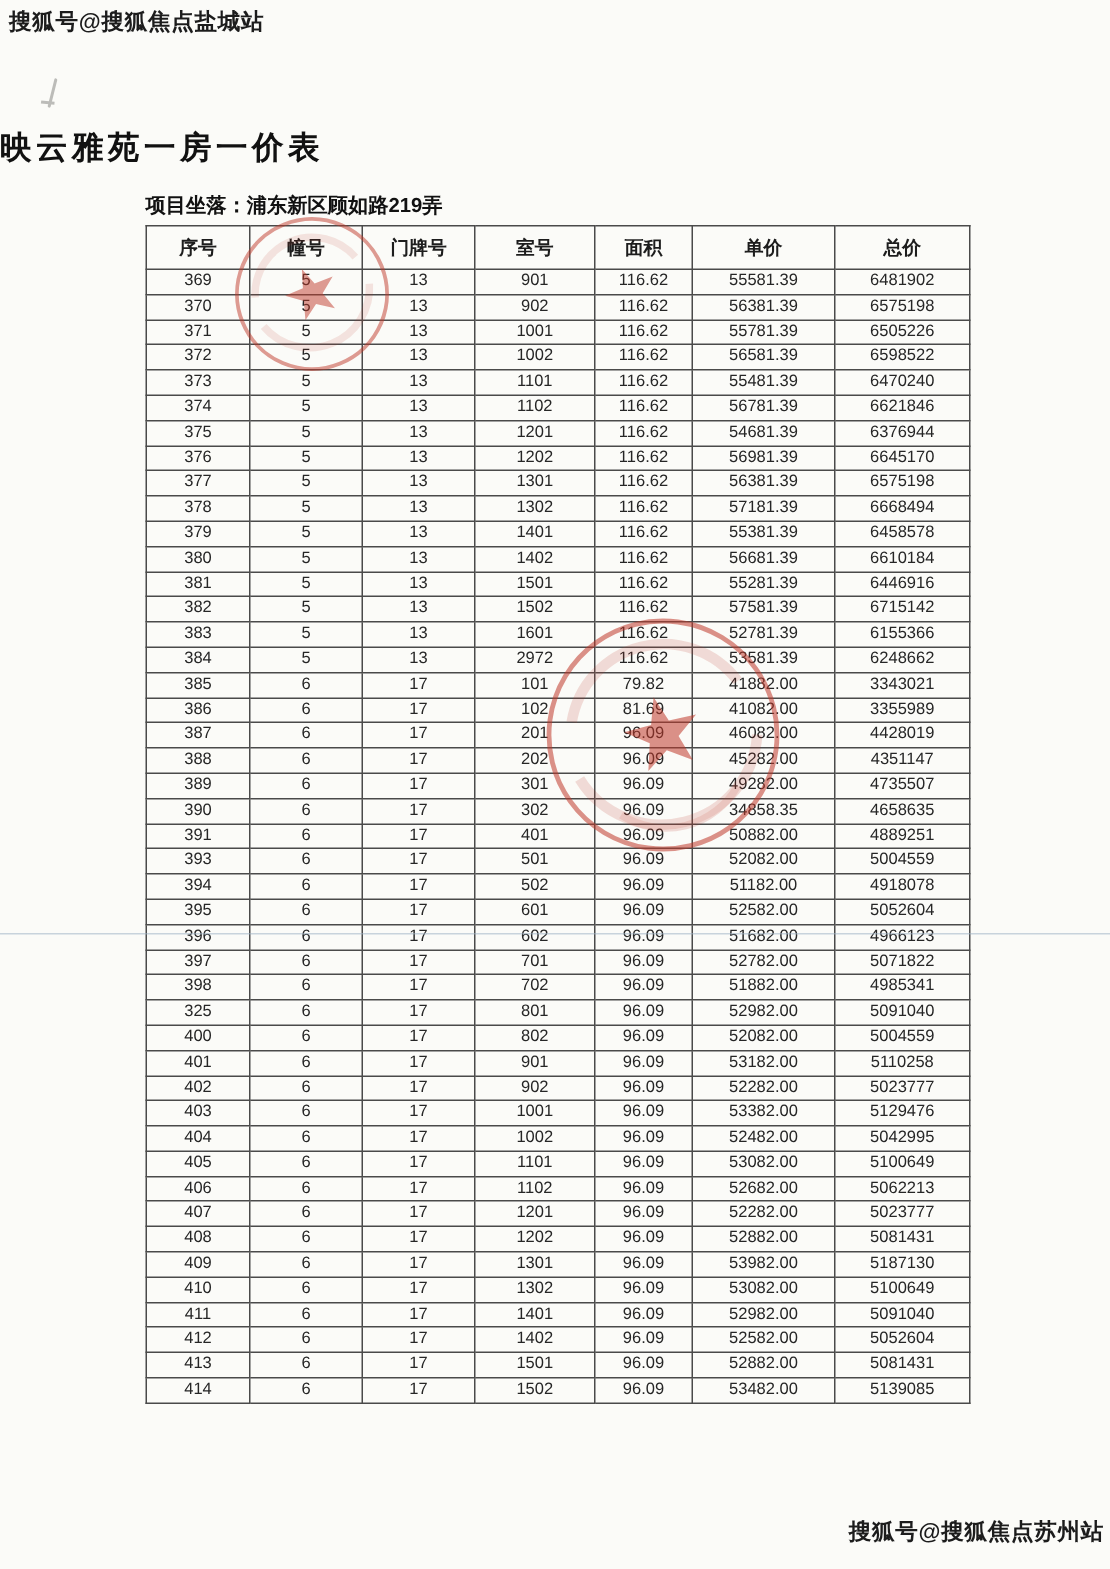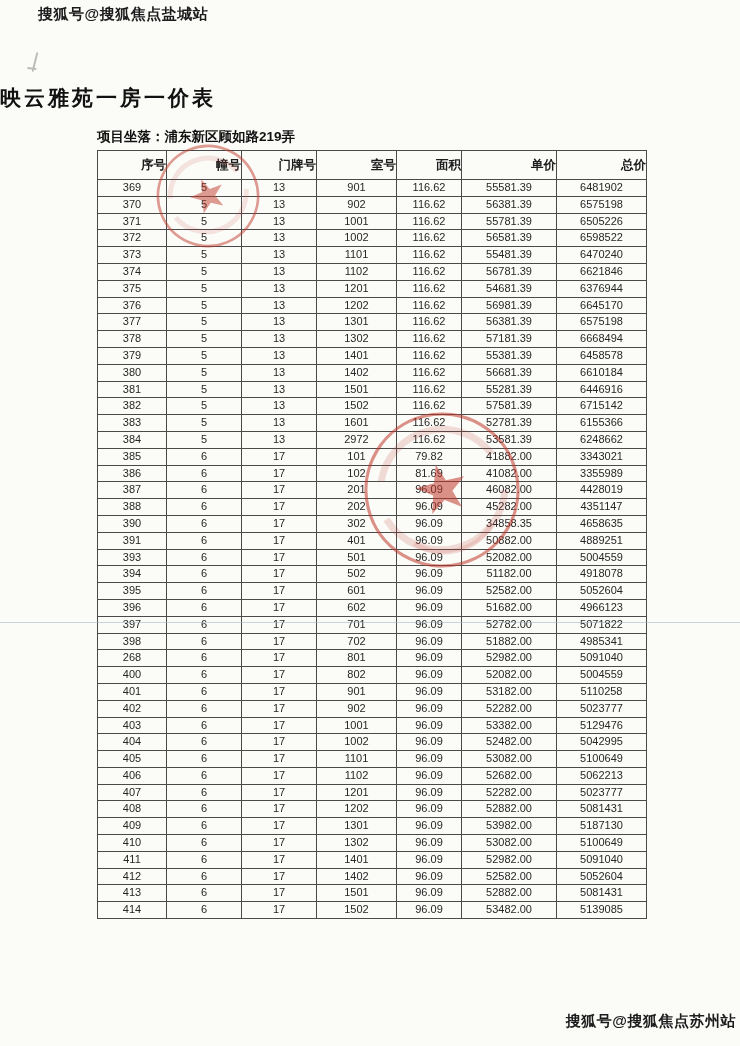--- a/index.html
+++ b/index.html
@@ -1,31 +1,31 @@
 <!DOCTYPE html>
 <html><head>
 <meta charset="utf-8">
 <style>
   html,body{margin:0;padding:0;}
   body{font-family:"Liberation Sans","DejaVu Sans",sans-serif;background:#e8e8e6;}
   .page{position:relative;width:740px;height:1046px;background:#fbfbf8;overflow:hidden;margin:0 auto;}
 
   .watermark{position:absolute;font-weight:bold;font-size:15px;color:#1c1c1c;letter-spacing:0.5px;
     text-shadow:0 0 1px rgba(255,255,255,.8);}
-  .watermark.top{left:6px;top:5px;margin-left:32px;}
+  .watermark.top{left:6px;top:5px;}
   .watermark.bottom{right:4px;top:1012px;text-align:right;}
 
   .title{position:absolute;left:0;top:84px;width:100%;text-align:left;margin:0;
     font-size:21px;font-weight:bold;color:#111;letter-spacing:3px;}
   .location{position:absolute;left:97px;top:128px;font-size:13.5px;font-weight:bold;color:#111;}
 
   table.price{position:absolute;left:97px;top:150px;width:549px;border-collapse:collapse;
     table-layout:fixed;background:transparent;}
   table.price th{border:1px solid #4a4a4a;height:28px;font-size:12.5px;font-weight:bold;
-    color:#1d1d1d;text-align:right;padding:0;}
+    color:#1d1d1d;text-align:center;padding:0;}
   table.price td{border:1px solid #4a4a4a;height:15.8px;font-size:11px;color:#262626;
     text-align:center;padding:0;line-height:15.8px;white-space:nowrap;overflow:hidden;}
 
   .stamp{position:absolute;pointer-events:none;filter:blur(0.4px);}
   .stamp-1{left:148px;top:136px;}
   .stamp-2{left:357px;top:405px;}
 
   .scan-line{position:absolute;left:0;top:622px;width:740px;height:1px;
     background:#9fb3c4;opacity:.55;}
   .pencil-mark{position:absolute;left:34px;top:52px;width:2px;height:20px;background:#8a8a86;
@@ -242,20 +242,29 @@
         <tr>
           <td>388</td>
           <td>6</td>
           <td>17</td>
           <td>202</td>
           <td>96.09</td>
           <td>45282.00</td>
           <td>4351147</td>
         </tr>
         <tr>
+          <td>389</td>
+          <td>6</td>
+          <td>17</td>
+          <td>301</td>
+          <td>96.09</td>
+          <td>49282.00</td>
+          <td>4735507</td>
+        </tr>
+        <tr>
           <td>390</td>
           <td>6</td>
           <td>17</td>
           <td>302</td>
           <td>96.09</td>
           <td>34858.35</td>
           <td>4658635</td>
         </tr>
         <tr>
           <td>391</td>
@@ -314,21 +323,21 @@
         <tr>
           <td>398</td>
           <td>6</td>
           <td>17</td>
           <td>702</td>
           <td>96.09</td>
           <td>51882.00</td>
           <td>4985341</td>
         </tr>
         <tr>
-          <td>268</td>
+          <td>325</td>
           <td>6</td>
           <td>17</td>
           <td>801</td>
           <td>96.09</td>
           <td>52982.00</td>
           <td>5091040</td>
         </tr>
         <tr>
           <td>400</td>
           <td>6</td>

